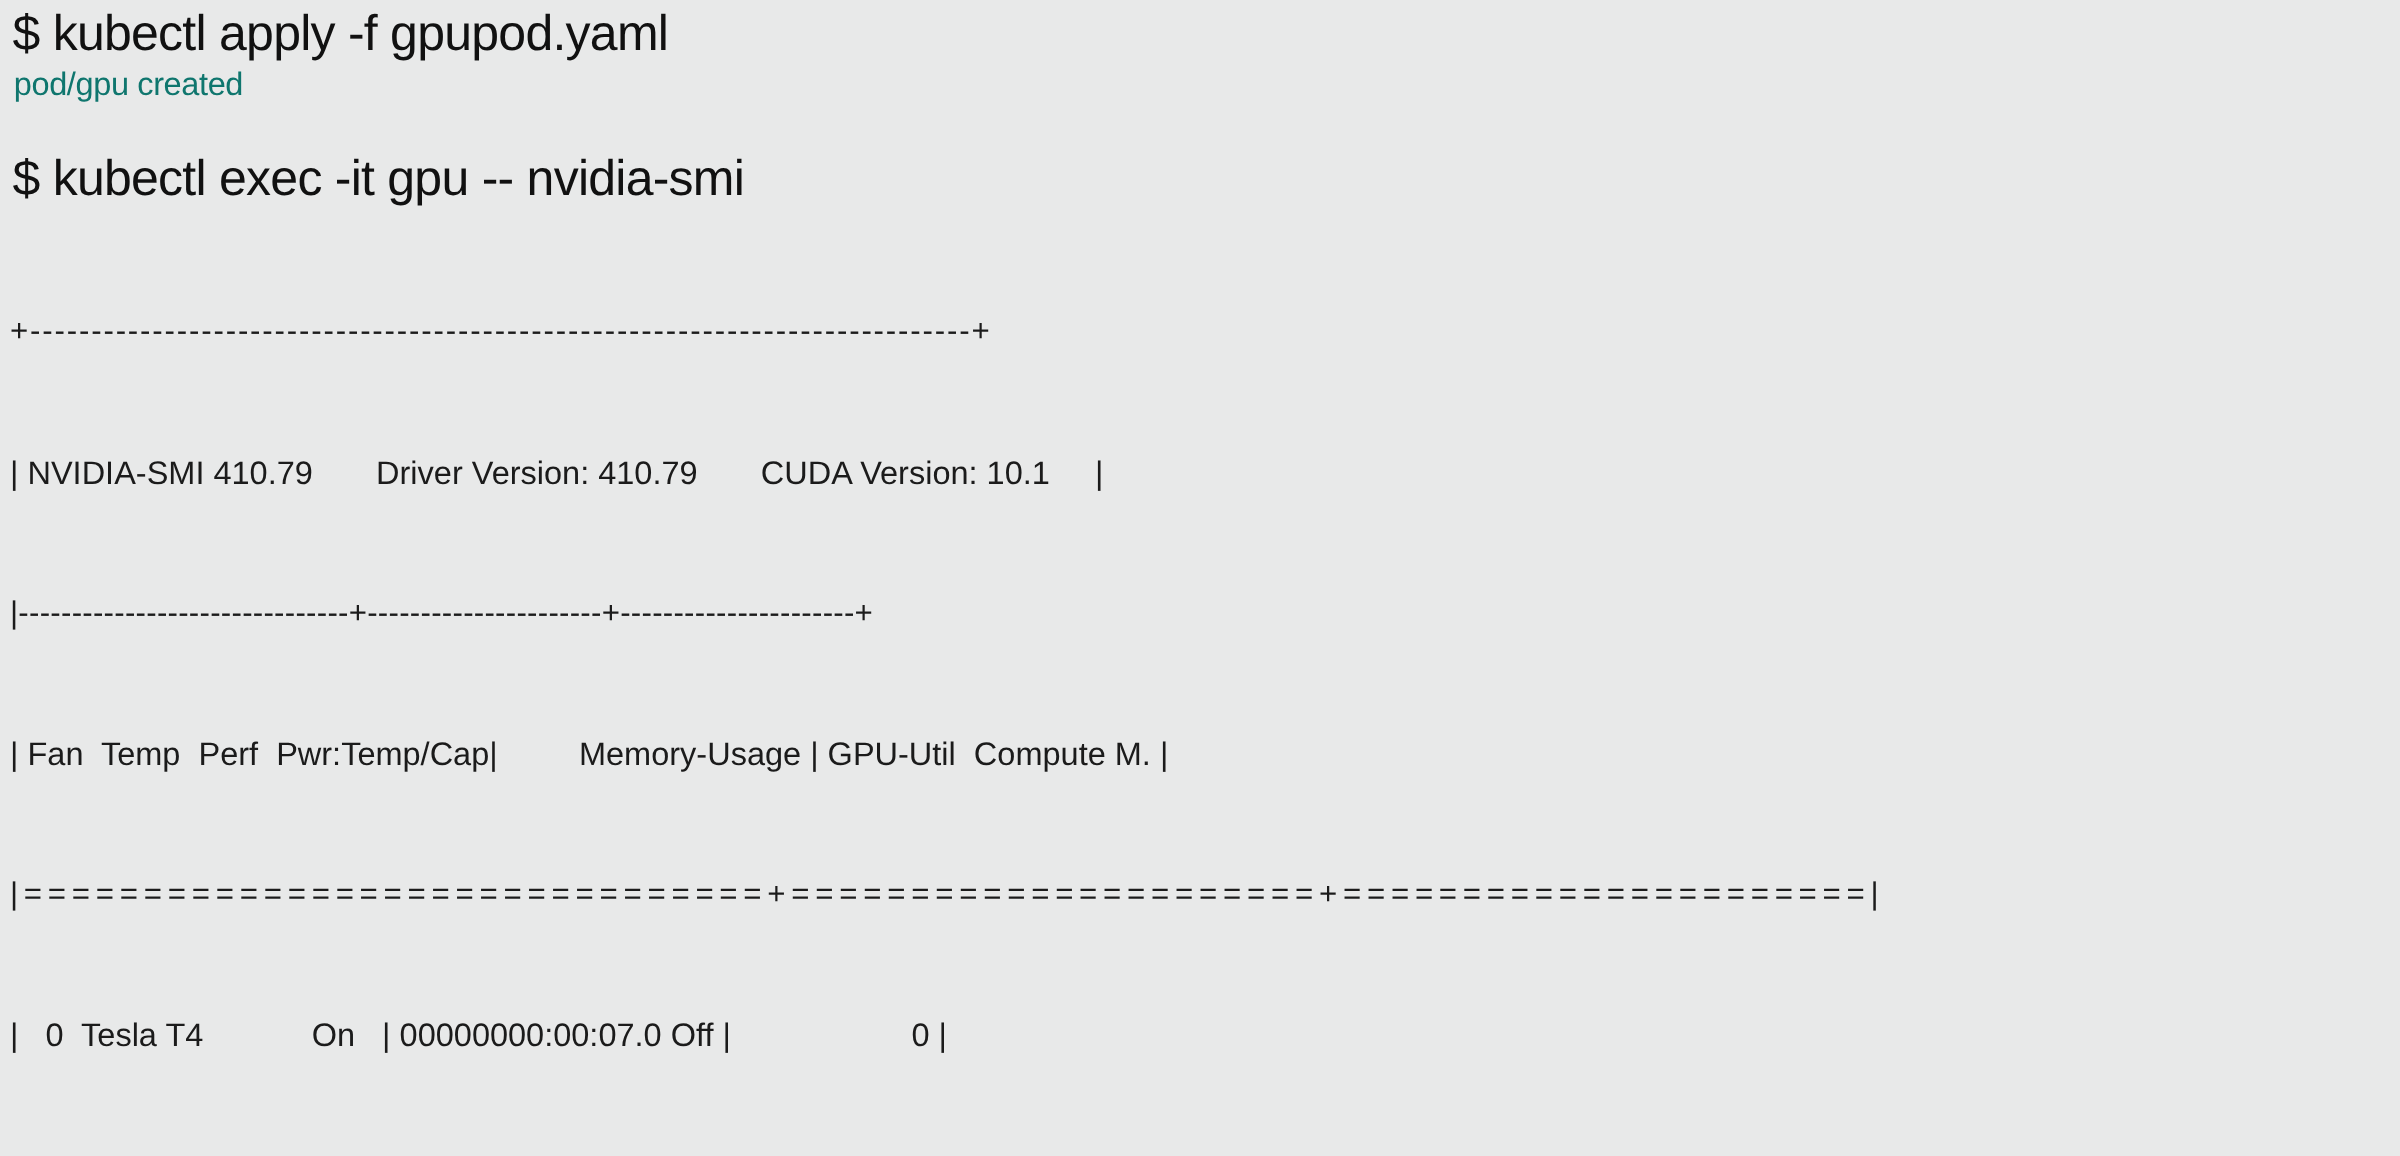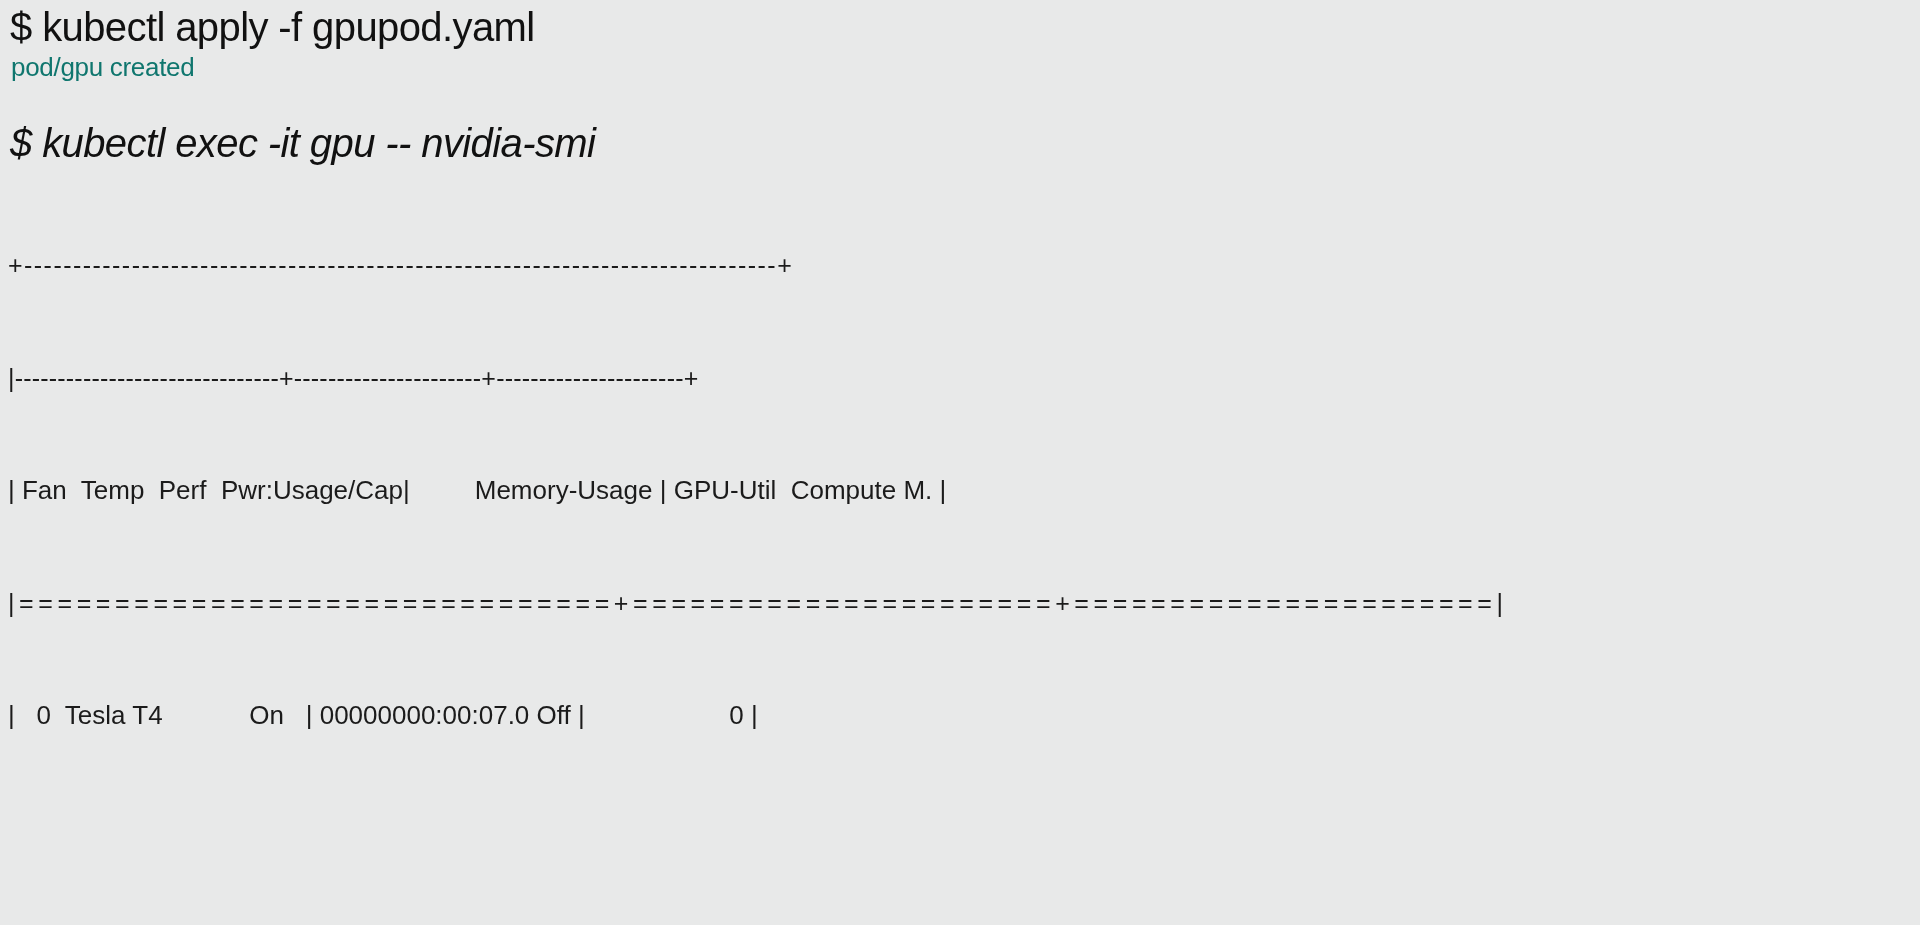--- a/index.html
+++ b/index.html
@@ -28,21 +28,21 @@
     position: absolute;
     left: 10px;
     font-size: 40px;
     line-height: 46px;
     letter-spacing: -0.6px;
     white-space: pre;
     color: #111;
     font-family: "Liberation Sans", "DejaVu Sans", sans-serif;
   }
   .cmd-1 { top: 4px; }
-  .cmd-2 { top: 120px; font-style: italic; }
+  .cmd-2 { top: 120px; }
 
   
   .out {
     position: absolute;
     left: 11px;
     font-size: 26px;
     line-height: 30px;
     letter-spacing: -0.3px;
     white-space: pre;
     color: #0f766e;
@@ -79,22 +79,23 @@
 <div class="terminal">
 
   <div class="cmd cmd-1">$ kubectl apply -f gpupod.yaml</div>
 
   <div class="out out-1">pod/gpu created</div>
 
   <div class="cmd cmd-2">$ kubectl exec -it gpu -- nvidia-smi</div>
 
   <div class="smi">
     <span class="row rule" style="letter-spacing: 1.455px;">+-----------------------------------------------------------------------------+</span>
+    <span class="row">| NVIDIA-SMI 410.79       Driver Version: 410.79       CUDA Version: 10.1     |</span>
     <span class="row rule">|-------------------------------+----------------------+----------------------+</span>
-    <span class="row">| Fan  Temp  Perf  Pwr:Usage/Cap|         Memory-Usage | GPU-Util  Compute M. |</span>
+    <span class="row">| Fan  Temp  Perf  Pwr:Temp/Cap|         Memory-Usage | GPU-Util  Compute M. |</span>
     <span class="row rule" style="letter-spacing: 4.587px;">|===============================+======================+======================|</span>
     <span class="row">|   0  Tesla T4            On   | 00000000:00:07.0 Off |                    0 |</span>
     
     
     
     
     
     
     
     

